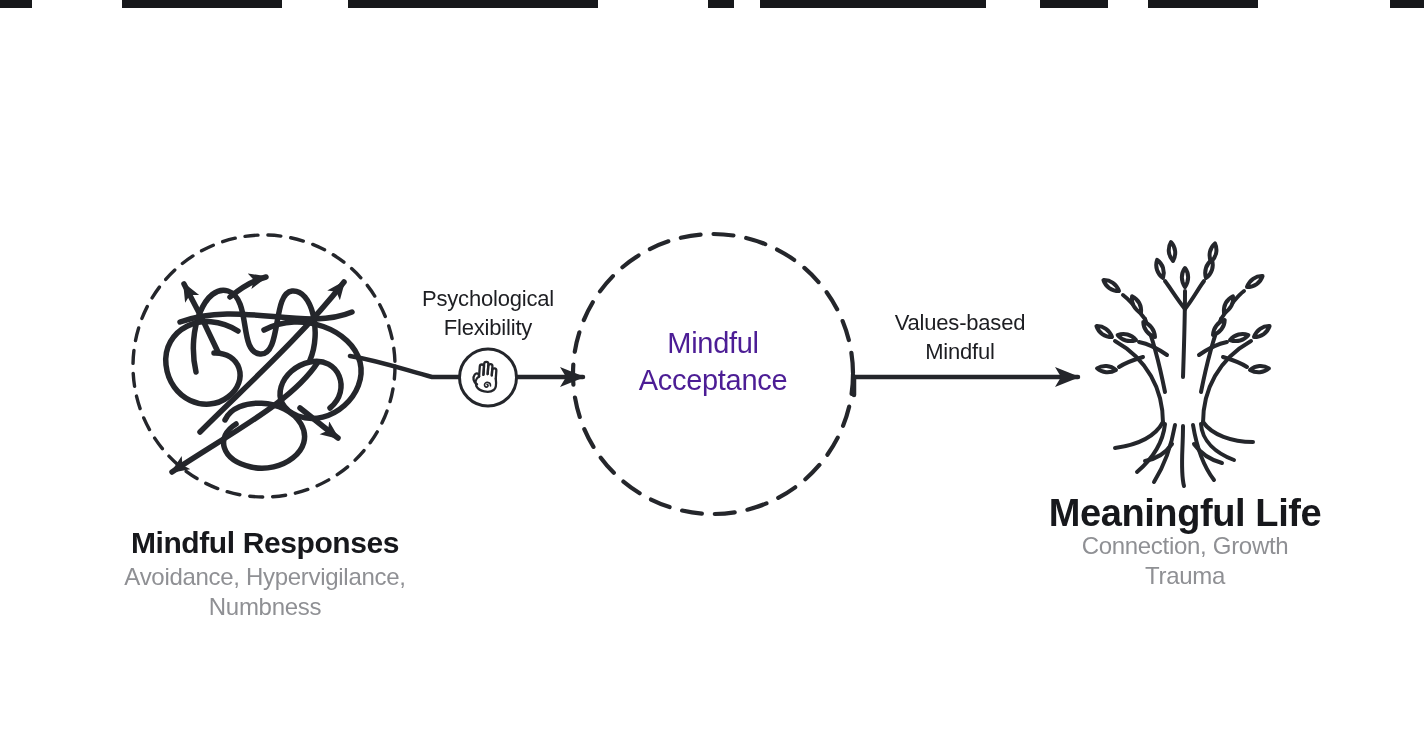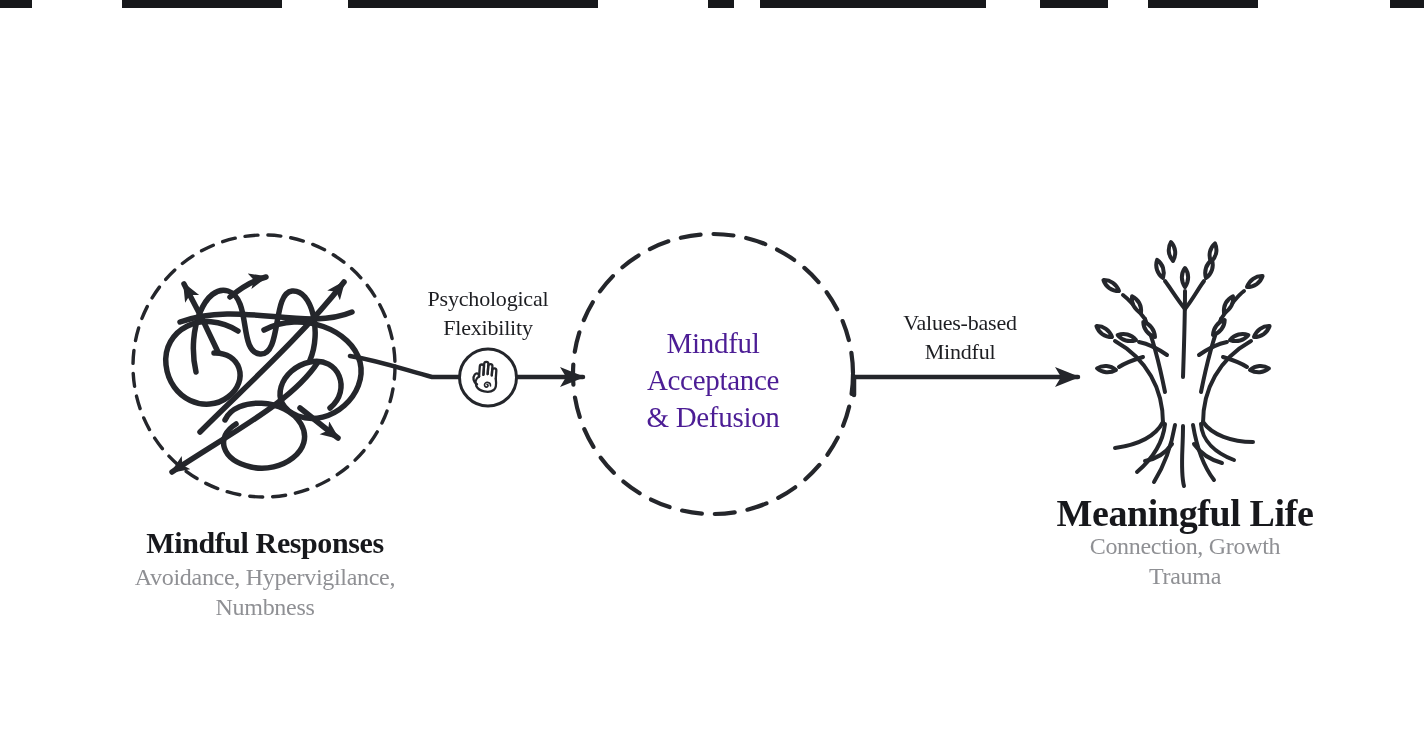--- a/index.html
+++ b/index.html
@@ -1,21 +1,21 @@
 <!DOCTYPE html>
 <html><head>
 <meta charset="utf-8">
 <style>
   html,body{margin:0;padding:0;background:#ffffff;}
   .stage{
     position:relative;width:1424px;height:752px;background:#ffffff;overflow:hidden;
     font-family:"Liberation Sans", sans-serif;color:#1d1e22;
   }
   .art{position:absolute;left:0;top:0;}
-  .label{position:absolute;text-align:center;font-family:Liberation Serif, serif;}
+  .label{position:absolute;text-align:center;}
   .stage-title{font-size:30px;font-weight:700;letter-spacing:-0.4px;color:#17181c;line-height:34px;}
   .stage-sub{font-size:24px;font-weight:400;letter-spacing:-0.3px;color:#8f9094;line-height:30px;text-align:center;}
   .arrow-label{font-size:22px;font-weight:500;letter-spacing:-0.2px;color:#1d1e22;line-height:29px;}
   .circle-label{font-size:29px;font-weight:500;letter-spacing:-0.3px;color:#4c1d95;line-height:37px;}
   .top-artifact{position:absolute;top:0;height:8px;background:#17181b;}
 </style>
 </head>
 <body>
 
 <div class="stage">
@@ -124,21 +124,20 @@
   </svg>
 
   <div class="label arrow-label" style="left:358px;top:284px;width:260px">
     <div>Psychological</div>
     <div>Flexibility</div>
   </div>
 
   <div class="label circle-label" style="left:583px;top:325px;width:260px">
     <div>Mindful</div>
     <div>Acceptance</div>
-    <div>&amp; Defusion</div>
   </div>
 
   <div class="label arrow-label" style="left:830px;top:308px;width:260px">
     <div>Values-based</div>
     <div>Mindful</div>
   </div>
 
   <div class="label stage-title" style="left:85px;top:526px;width:360px">Mindful Responses</div>
   <div class="label stage-sub" style="left:85px;top:562px;width:360px">
     <div>Avoidance, Hypervigilance,</div>

